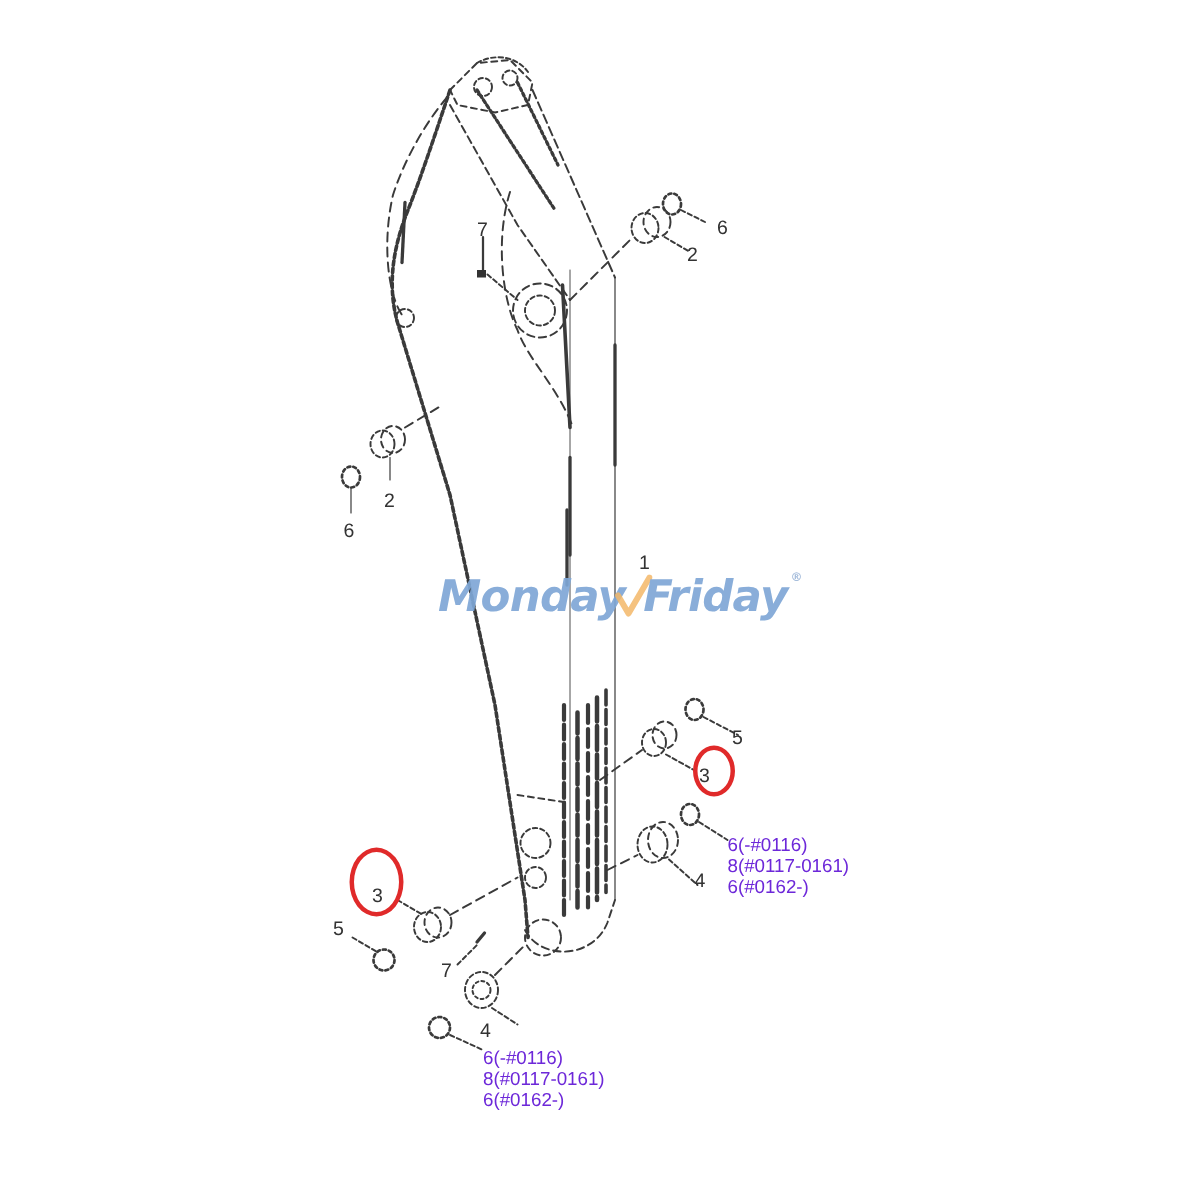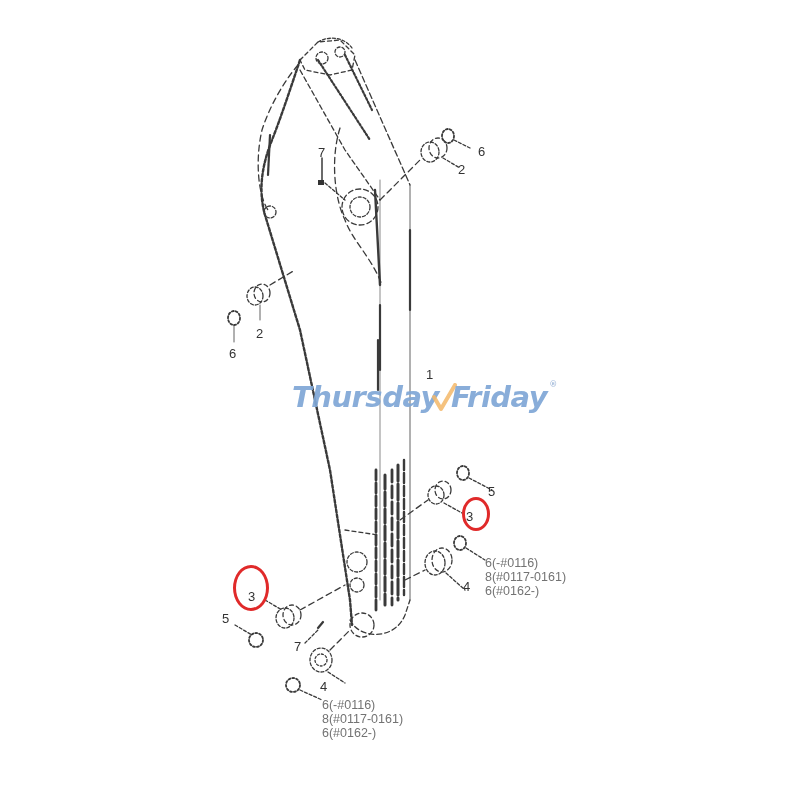--- a/index.html
+++ b/index.html
@@ -1,19 +1,19 @@
 <!DOCTYPE html>
 <html><head>
   <meta charset="utf-8">
   <style>
     html, body { margin: 0; padding: 0; background: #ffffff; }
     body { width: 800px; height: 800px; position: relative; overflow: hidden; font-family: "Liberation Sans", sans-serif; }
     #canvas { position: absolute; left: 0; top: 0; width: 800px; height: 800px; }
     .lbl { position: absolute; font-family: "Liberation Sans", sans-serif; font-size: 13px; color: #333333; line-height: 1; white-space: nowrap; }
-    .lbl.multi { line-height: 14px; font-size: 12.5px; color: #737373; }
+    .lbl.multi { line-height: 14px; font-size: 12.5px; color: #6d28d9; }
     .watermark { position: absolute; left: 292px; top: 380px; font-family: "DejaVu Sans", sans-serif; font-weight: bold; font-style: italic; font-size: 29px; color: #7fa7d6; letter-spacing: -0.5px; opacity: 0.92; white-space: nowrap; }
     .watermark .reg { font-size: 8px; vertical-align: top; font-style: normal; margin-left: 2px; color: #9fb8d9; }
     .callout-circle { position: absolute; border: 3px solid #e02a2a; border-radius: 50%; box-sizing: border-box; }
   </style>
 </head>
 <body>
 
 <svg id="canvas" width="800" height="800" viewBox="0 0 800 800" xmlns="http://www.w3.org/2000/svg">
   <g fill="none" stroke="#3a3a3a" stroke-width="1.3" stroke-linecap="round">
 
@@ -130,16 +130,16 @@
 <div class="lbl multi" style="left:322px;top:698px;">
   <div>6(-#0116)</div>
   <div>8(#0117-0161)</div>
   <div>6(#0162-)</div>
 </div>
 
 <div class="callout-circle" style="left:233px;top:565px;width:36px;height:46px;"></div>
 <div class="callout-circle" style="left:462px;top:497px;width:28px;height:34px;"></div>
 
 <div class="watermark">
-  <span>Thursday</span><svg width="26" height="30" viewBox="0 0 26 30" style="vertical-align:-6px;margin:0 -6px 0 -8px;">
+  <span>Monday</span><svg width="26" height="30" viewBox="0 0 26 30" style="vertical-align:-6px;margin:0 -6px 0 -8px;">
       <path d="M3,14 L10,26 L24,2" fill="none" stroke="#f2b25c" stroke-width="4" stroke-linecap="round" stroke-linejoin="round" opacity="0.85"></path>
     </svg><span>Friday</span><span class="reg">®</span>
 </div>
 
 </body></html>

